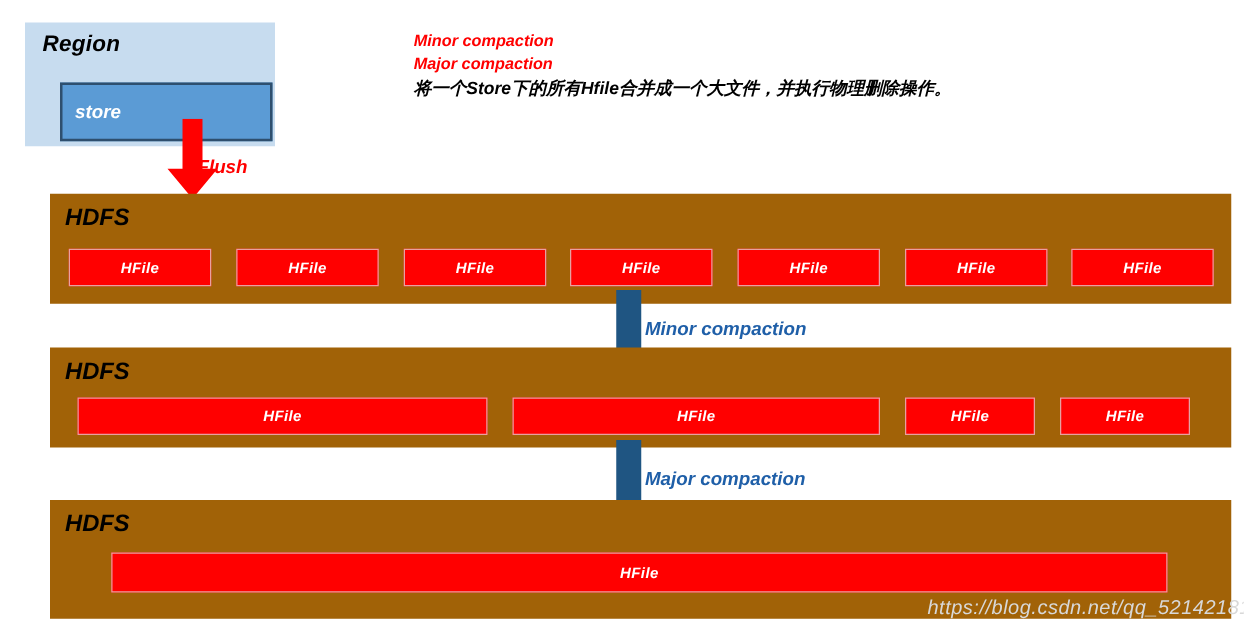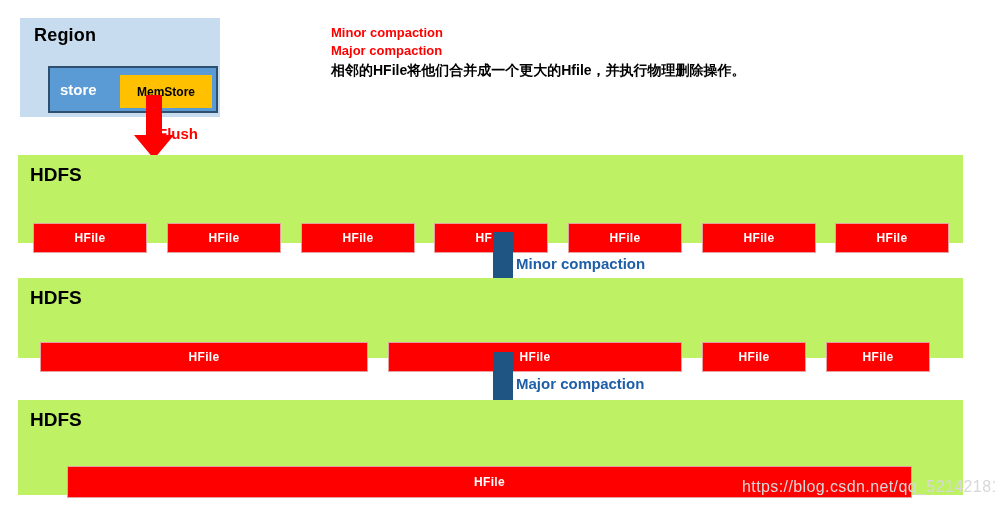--- a/index.html
+++ b/index.html
@@ -12,20 +12,21 @@
     background: #ffffff;
     font-family: "Liberation Sans", sans-serif;
     position: relative;
     overflow: hidden;
   }
   .canvas {
     position: absolute;
     left: 0; top: 0;
     width: 995px;
     height: 358px;
+    font-style: italic;
   }
 
   
   .region-box {
     position: absolute;
     left: 20px; top: 18px;
     width: 200px; height: 99px;
     background: #c7dcef;
   }
   .region-title {
@@ -75,23 +76,23 @@
     position: absolute;
     left: 158px; top: 125px;
     font-size: 15px;
     font-weight: bold;
     color: #ff0000;
   }
 
   
   .hdfs-band {
     position: absolute;
-    left: 18px;
+    left: 40px;
     width: 945px;
-    background: #bef264;
+    background: #a16207;
   }
   #band1 { top: 155px; height: 88px; }
   #band2 { top: 278px; height: 80px; }
   #band3 { top: 400px; height: 95px; }
 
   .hdfs-label {
     position: absolute;
     left: 12px; top: 9px;
     font-size: 19px;
     font-weight: bold;
@@ -103,21 +104,20 @@
     background: #ff0000;
     border: 1px solid #e8a0a0;
     box-sizing: border-box;
     display: flex;
     align-items: center;
     justify-content: center;
     font-size: 12px;
     font-weight: bold;
     color: #ffffff;
     letter-spacing: 0.3px;
-    margin-top: 24px;
   }
 
   
   .blue-arrow {
     position: absolute;
     width: 60px; height: 82px;
   }
   #arrow-minor { left: 473px; top: 232px; }
   #arrow-major { left: 473px; top: 352px; }
 
@@ -162,35 +162,34 @@
 </style>
 </head>
 <body>
 
 <div class="canvas">
 
   <div class="region-box">
     <div class="region-title">Region</div>
     <div class="store-box">
       <div class="store-label">store</div>
-      <div class="memstore-box">MemStore</div>
     </div>
   </div>
 
   <div class="flush-arrow">
     <svg width="44" height="66" viewBox="0 0 44 66">
       <polygon points="14,0 30,0 30,40 42,40 22,64 2,40 14,40" fill="#ff0000"></polygon>
     </svg>
   </div>
   <div class="flush-label">Flush</div>
 
   <div class="annotations">
     <div class="anno-title">Minor compaction</div>
     <div class="anno-title">Major compaction</div>
-    <div class="anno-body">相邻的HFile将他们合并成一个更大的Hfile，并执行物理删除操作。</div>
+    <div class="anno-body">将一个Store下的所有Hfile合并成一个大文件，并执行物理删除操作。</div>
   </div>
 
   <div class="hdfs-band" id="band1">
     <div class="hdfs-label">HDFS</div>
     <div class="hfile" style="left:15px;top:44px;width:114px;height:30px;">HFile</div>
     <div class="hfile" style="left:149px;top:44px;width:114px;height:30px;">HFile</div>
     <div class="hfile" style="left:283px;top:44px;width:114px;height:30px;">HFile</div>
     <div class="hfile" style="left:416px;top:44px;width:114px;height:30px;">HFile</div>
     <div class="hfile" style="left:550px;top:44px;width:114px;height:30px;">HFile</div>
     <div class="hfile" style="left:684px;top:44px;width:114px;height:30px;">HFile</div>

